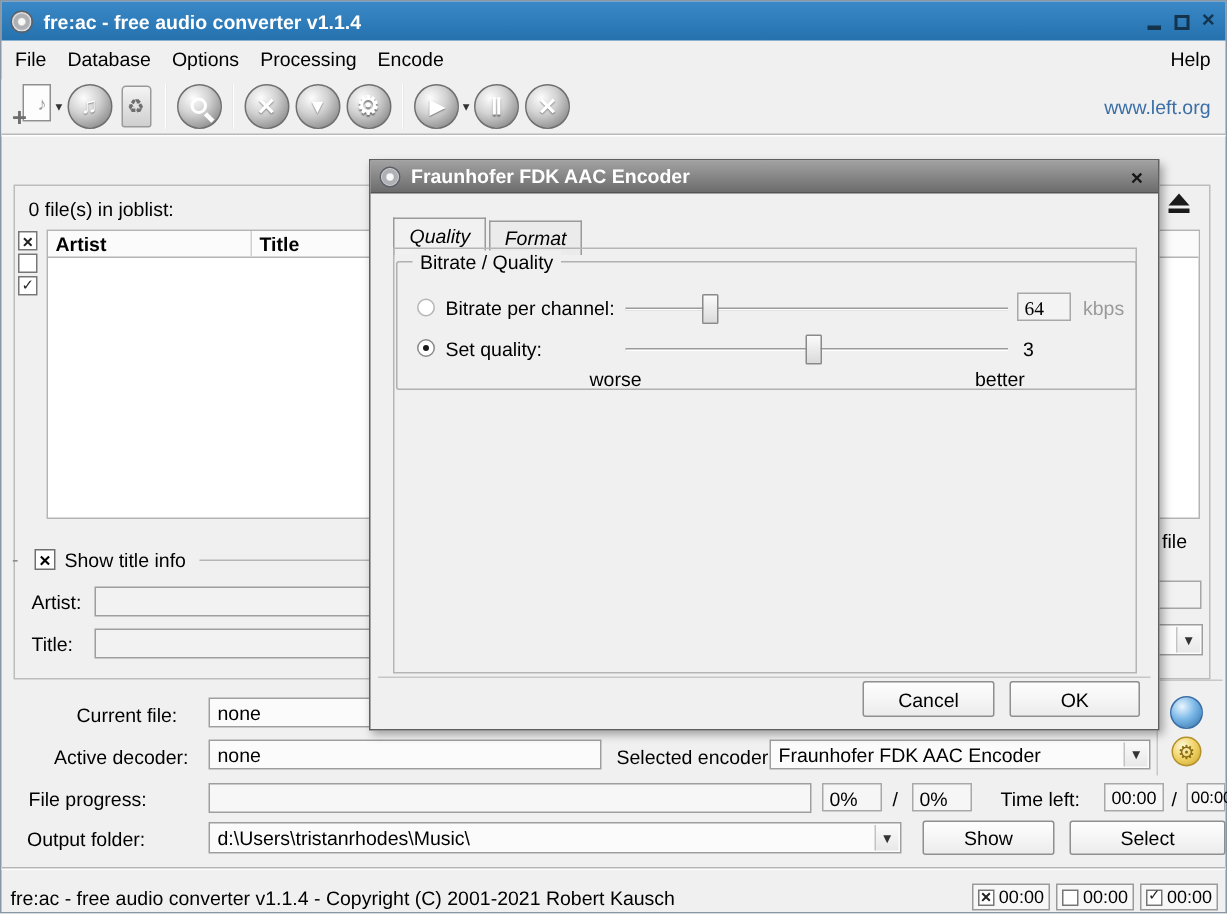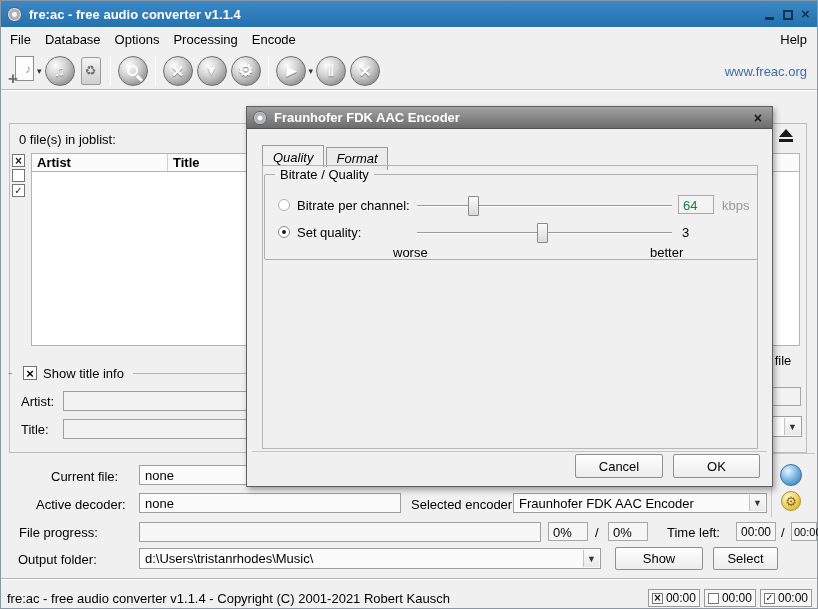--- a/index.html
+++ b/index.html
@@ -130,21 +130,21 @@
   .groupbox { position:absolute; left:17px; top:67px; width:494px; height:86px; border:1px solid #b0b0b0; border-radius:2px; }
   .group-legend { position:absolute; left:10px; top:-8px; background:#f0f0f0; padding:0 5px; }
   .radio { position:absolute; width:12px; height:12px; border-radius:50%; border:1px solid #8a8a8a; background:#fff; }
   .radio.dis { border-color:#b5b5b5; }
   .radio.sel::after { content:""; position:absolute; left:3px; top:3px; width:4px; height:4px; border-radius:50%; background:#1a1a1a; }
   .track { position:absolute; width:255px; height:2px; background:#9a9a9a; border-bottom:1px solid #fff; }
   .thumb { position:absolute; top:-9px; width:11px; height:20px; background:linear-gradient(#fbfbfb,#dadada);
     border:1px solid #8a8a8a; border-radius:1px; }
   .dlg-sep { position:absolute; left:5px; right:5px; top:344px; border-top:1px solid #c6c6c6; }
   .dim { color:#9a9a9a; }
-  .val64 { color:#15803d; }
+  .val64 { color:#000000;font-family:Liberation Serif, serif; }
 </style>
 </head>
 <body>
 
 <div class="win">
 
   <div class="titlebar">
     <span class="cdicon"></span>
     <span class="title-text">fre:ac - free audio converter v1.1.4</span>
     <span class="winbtns">
@@ -182,21 +182,21 @@
       </span>
     <span class="tb-sep"></span>
     <span class="orb g-cross"></span>
     <span class="orb g-funnel"></span>
     <span class="orb g-gear"></span>
     <span class="tb-sep"></span>
     <span class="orb g-play"></span>
     <span class="tb-arrow">▾</span>
     <span class="orb g-pause"></span>
     <span class="orb g-cross"></span>
-    <span class="website">www.freac.org</span>
+    <span class="website">www.left.org</span>
   </div>
 
   <div class="panel-frame"></div>
   <div class="count-label">0 file(s) in joblist:</div>
 
   <div class="selcol">
     <span class="mcb cb-x"></span>
     <span class="mcb cb-empty"></span>
     <span class="mcb cb-check"></span>
   </div>
@@ -254,21 +254,21 @@
   <span class="valbox" style="left:735px; top:521px; width:40px; font-size:12px;">00:00</span>
   <span class="lbl" style="left:780px; top:524px;">/</span>
   <span class="valbox" style="left:790px; top:521px; width:26px; font-size:11px; padding:3px 2px;">00:00</span>
 
   <span class="lbl" style="left:17px; top:551px;">Output folder:</span>
   <span class="field" style="left:138px; top:547px; width:462px; height:21px; padding-right:20px;">
     <span>d:\Users\tristanrhodes\Music\</span>
     <span class="combo-arrow">▼</span>
   </span>
   <span class="btn" style="left:614px; top:546px; width:88px; height:23px;">Show</span>
-  <span class="btn" style="left:712px; top:546px; width:65px; height:23px;">Select</span>
+  <span class="btn" style="left:712px; top:546px; width:104px; height:23px;">Select</span>
 
   <div class="sb-sep"></div>
   <div class="statusbar">
     <span class="sb-text">fre:ac - free audio converter v1.1.4 - Copyright (C) 2001-2021 Robert Kausch</span>
     <span class="sb-times">
       <span class="sb-box">
         <span class="mcb cb-x"></span>
         <span>00:00</span>
       </span>
       <span class="sb-box">

